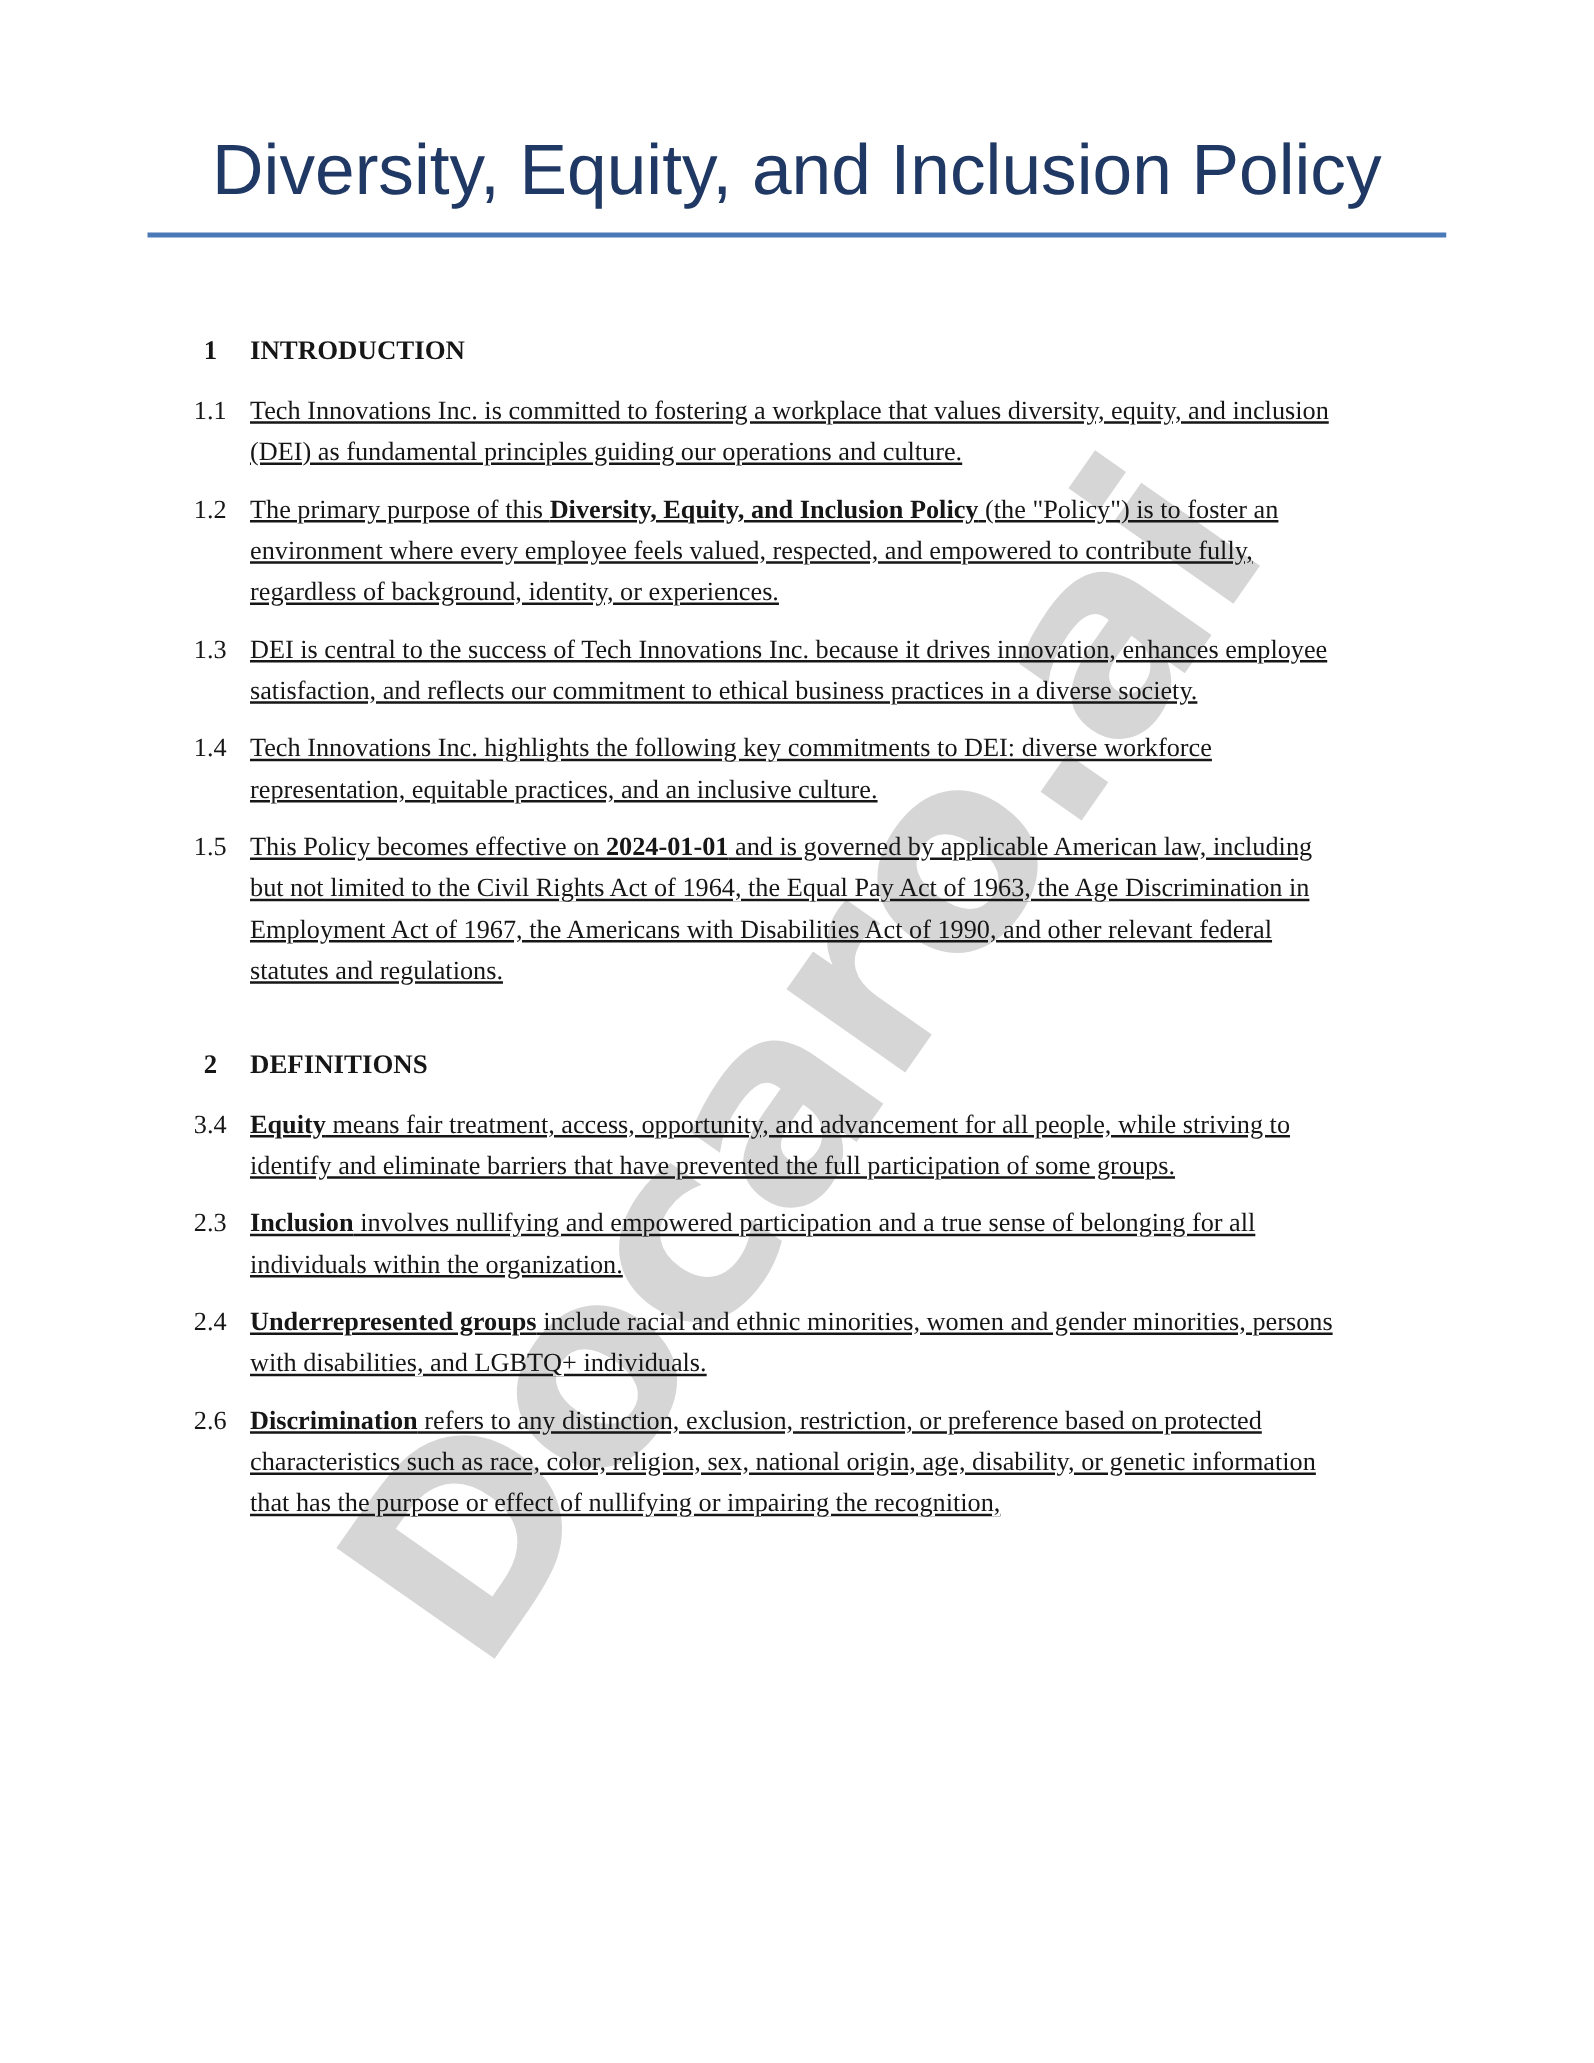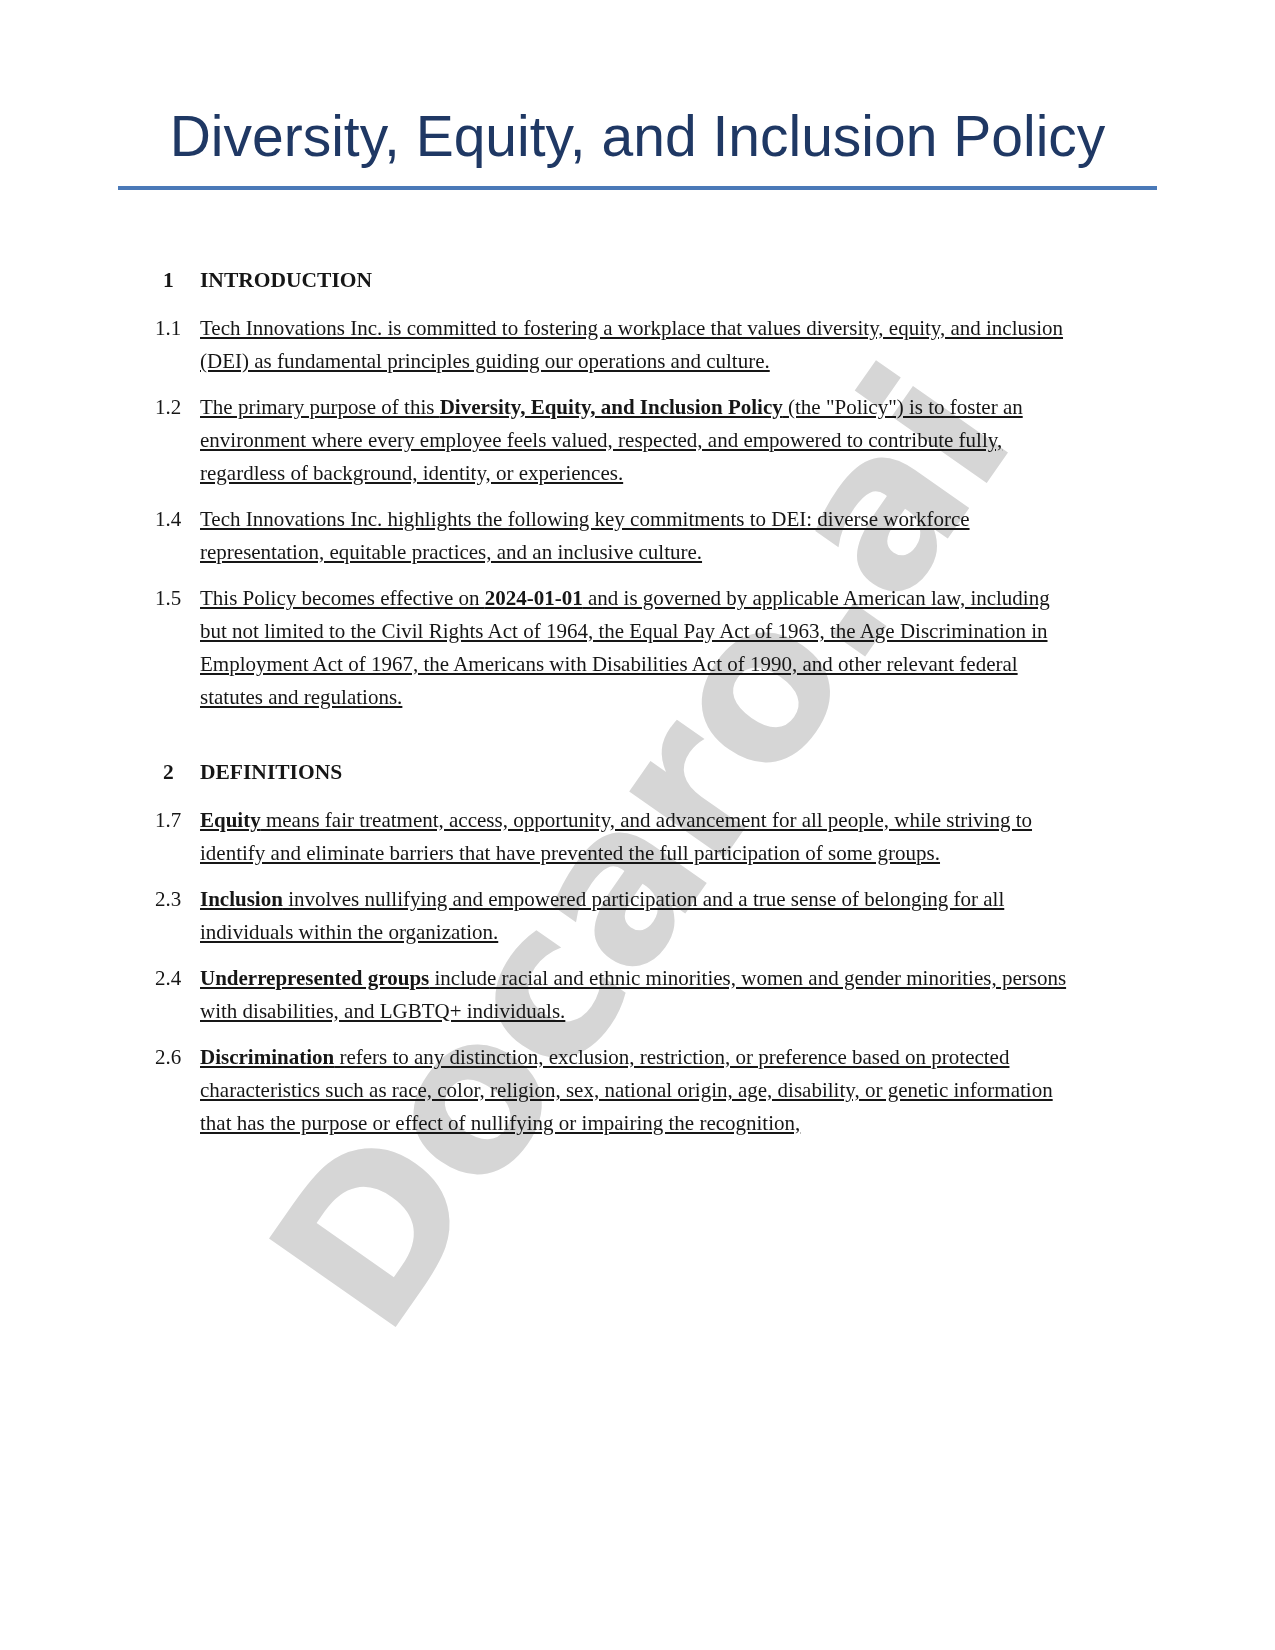--- a/index.html
+++ b/index.html
@@ -83,33 +83,37 @@
         </div>
         <div class="item">
           <span class="num">1.1</span>
           <span class="text"><span>Tech Innovations Inc. is committed to fostering a workplace that values diversity, equity, and inclusion (DEI) as fundamental principles guiding our operations and culture.</span></span>
         </div>
         <div class="item">
           <span class="num">1.2</span>
           <span class="text"><span>The primary purpose of this </span><strong>Diversity, Equity, and Inclusion Policy</strong><span> (the "Policy") is to foster an environment where every employee feels valued, respected, and empowered to contribute fully, regardless of background, identity, or experiences.</span></span>
         </div>
         <div class="item">
+          <span class="num">1.3</span>
+          <span class="text"><span>DEI is central to the success of Tech Innovations Inc. because it drives innovation, enhances employee satisfaction, and reflects our commitment to ethical business practices in a diverse society.</span></span>
+        </div>
+        <div class="item">
           <span class="num">1.4</span>
           <span class="text"><span>Tech Innovations Inc. highlights the following key commitments to DEI: diverse workforce representation, equitable practices, and an inclusive culture.</span></span>
         </div>
         <div class="item">
           <span class="num">1.5</span>
           <span class="text"><span>This Policy becomes effective on </span><strong>2024-01-01</strong><span> and is governed by applicable American law, including but not limited to the Civil Rights Act of 1964, the Equal Pay Act of 1963, the Age Discrimination in Employment Act of 1967, the Americans with Disabilities Act of 1990, and other relevant federal statutes and regulations.</span></span>
         </div>
         <div class="sec-heading">
           <span class="num">2</span>
           <span class="label">DEFINITIONS</span>
         </div>
         <div class="item">
-          <span class="num">1.7</span>
+          <span class="num">3.4</span>
           <span class="text"><strong>Equity</strong><span> means fair treatment, access, opportunity, and advancement for all people, while striving to identify and eliminate barriers that have prevented the full participation of some groups.</span></span>
         </div>
         <div class="item">
           <span class="num">2.3</span>
           <span class="text"><strong>Inclusion</strong><span> involves nullifying and empowered participation and a true sense of belonging for all individuals within the organization.</span></span>
         </div>
         <div class="item">
           <span class="num">2.4</span>
           <span class="text"><strong>Underrepresented groups</strong><span> include racial and ethnic minorities, women and gender minorities, persons with disabilities, and LGBTQ+ individuals.</span></span>
         </div>

